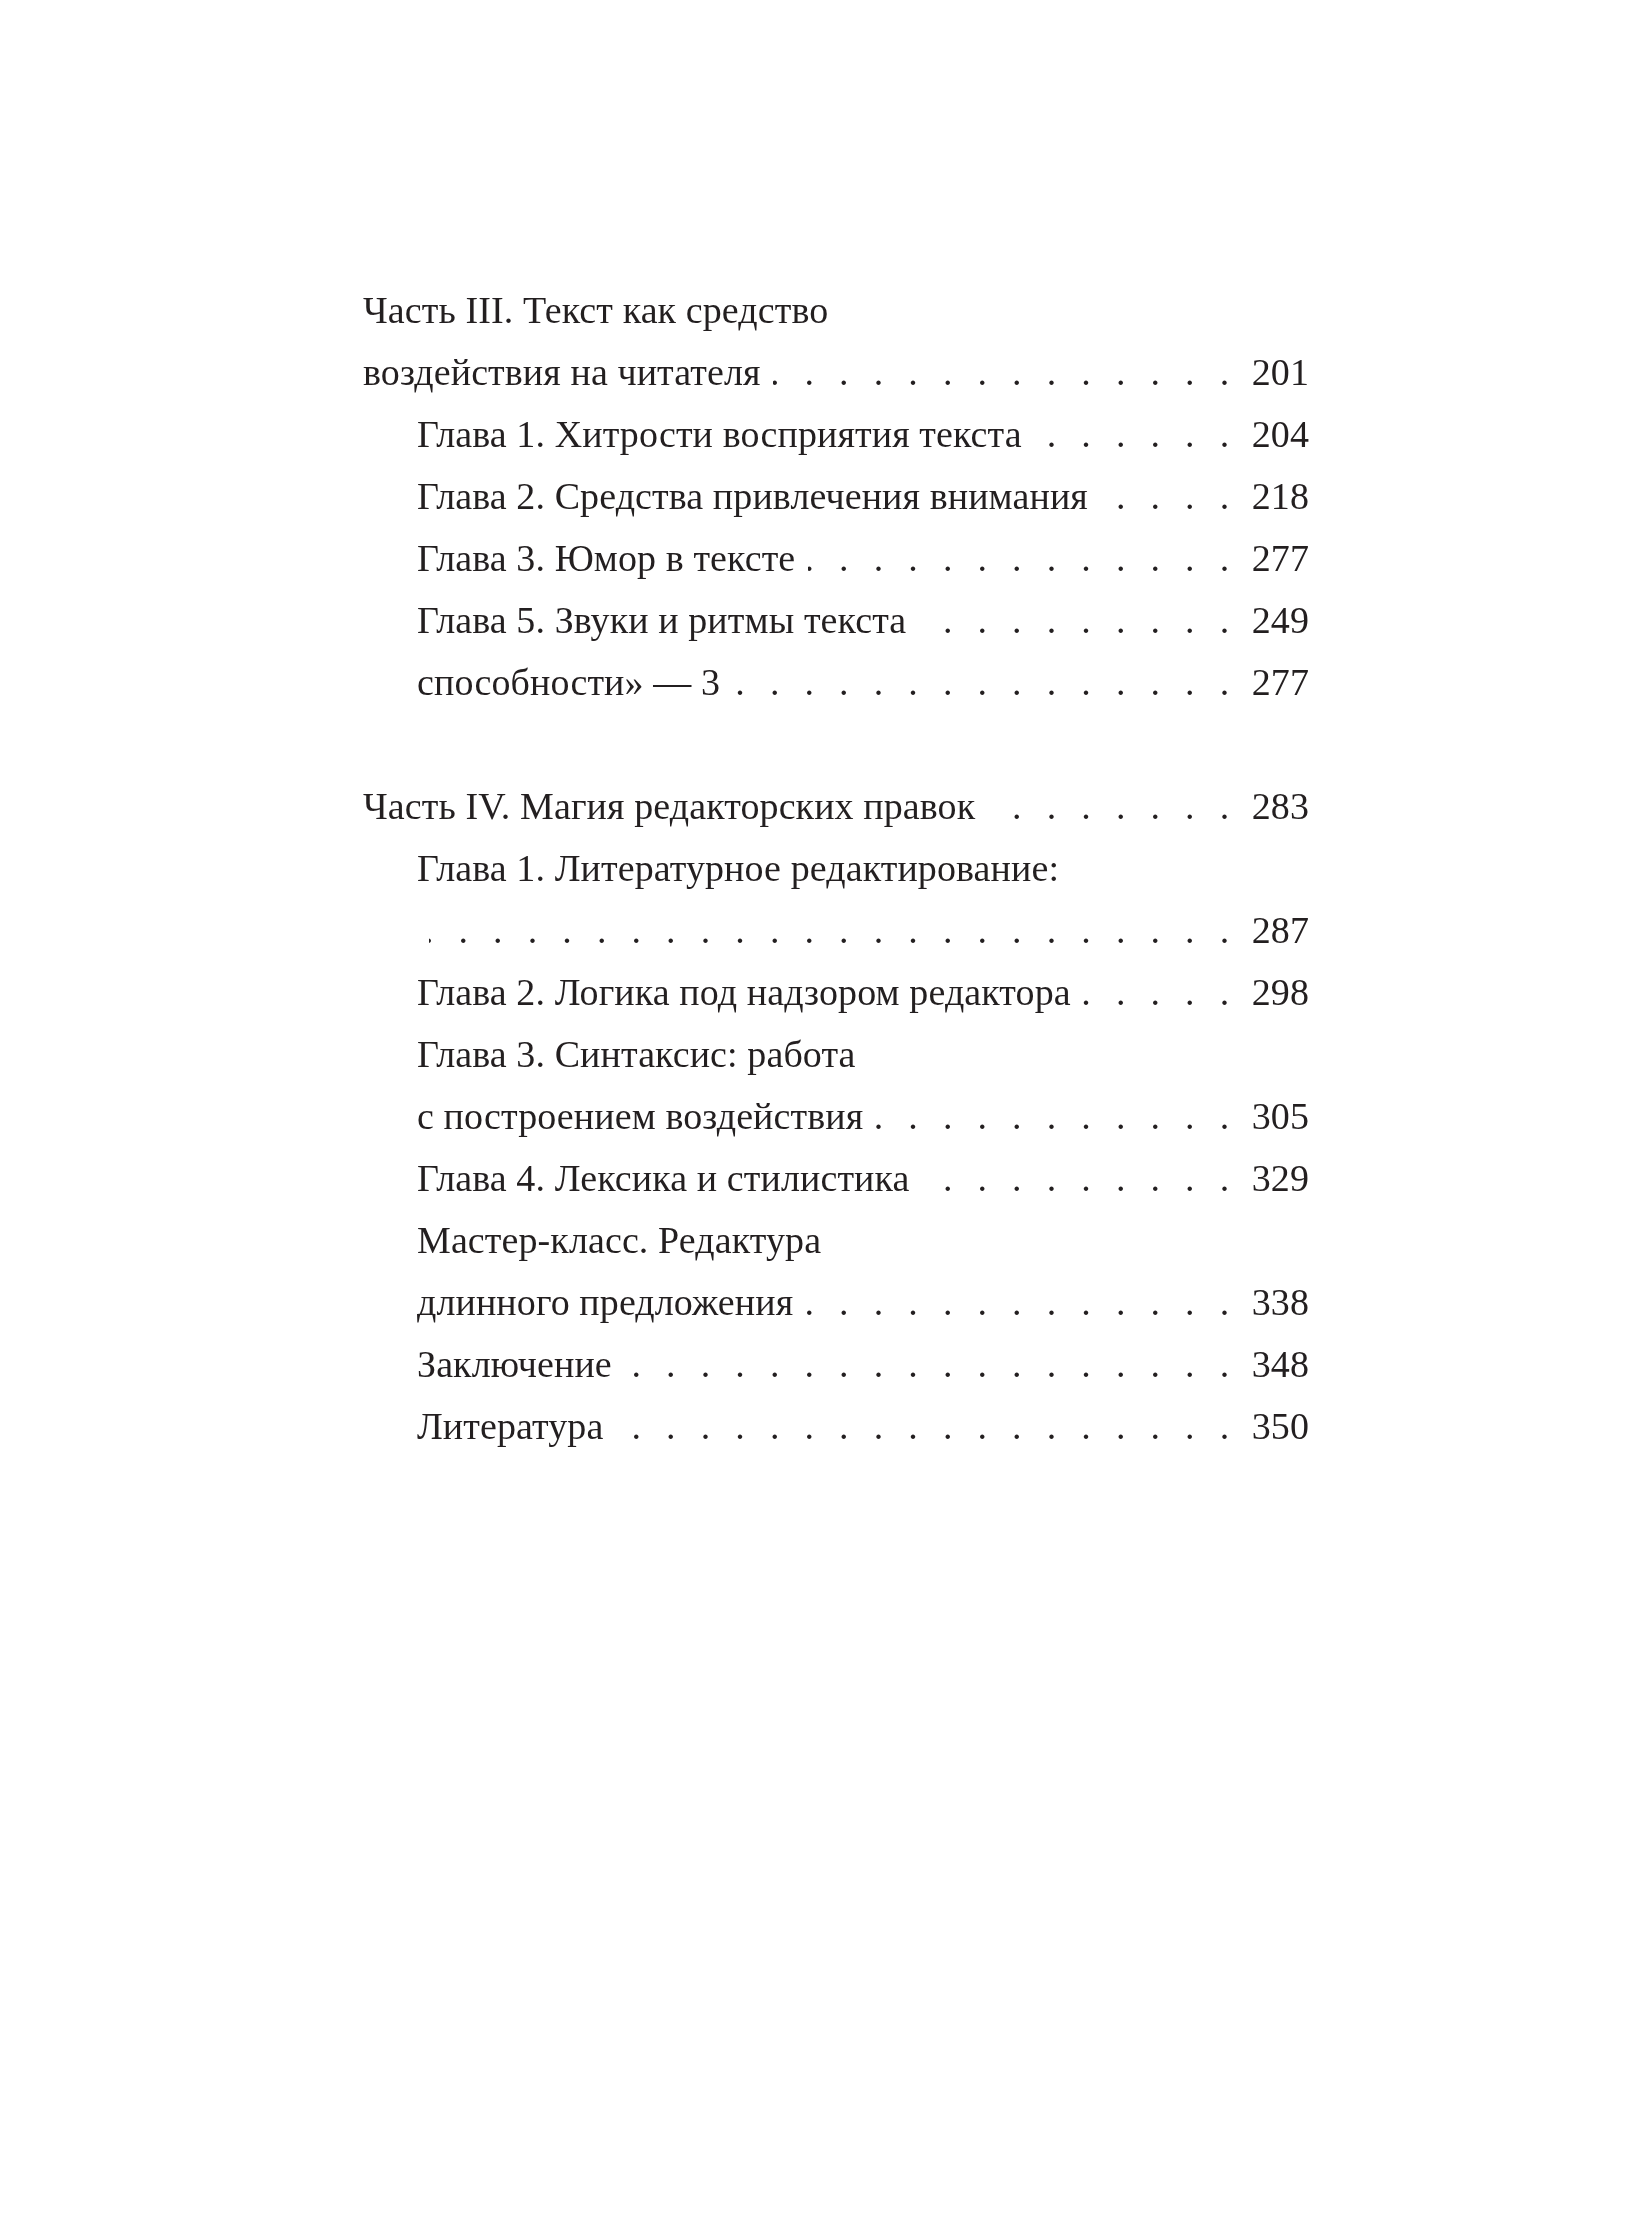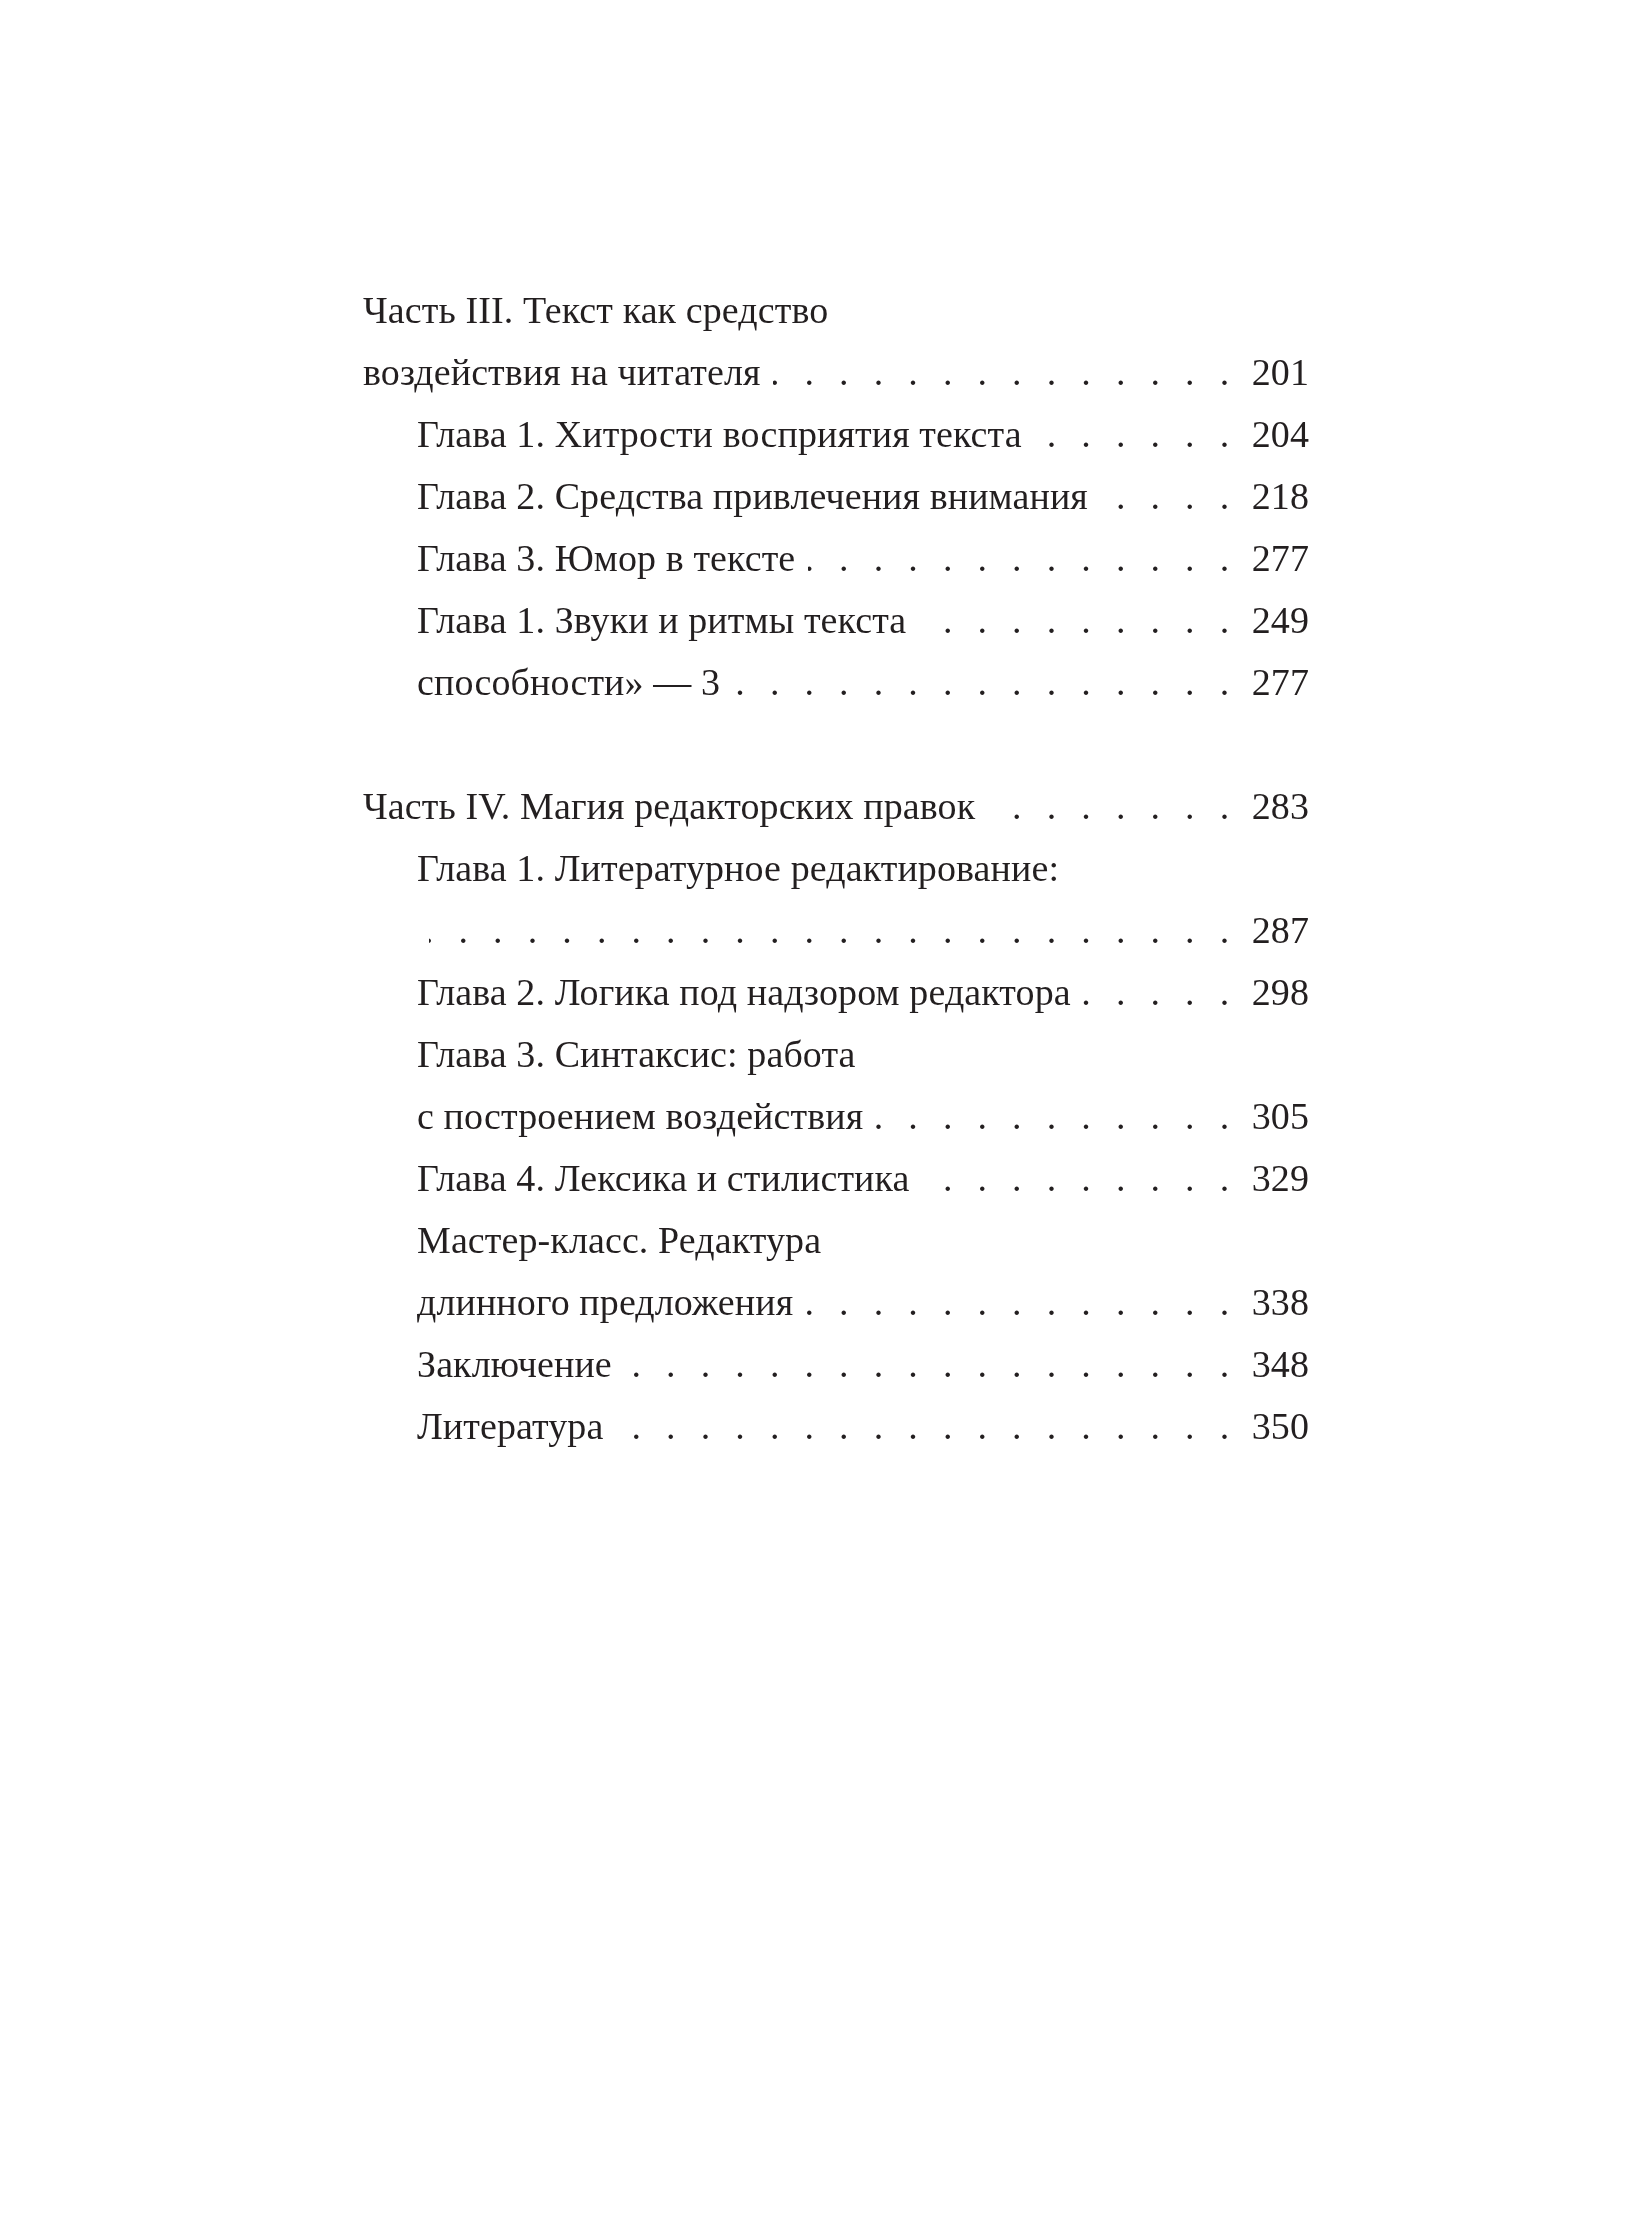--- a/index.html
+++ b/index.html
@@ -90,21 +90,21 @@
       </div>
       <div class="entry level-2">
         <div class="line">
           <span class="text">Глава 3. Юмор в тексте</span>
           <span class="leader">. . . . . . . . . . . . . . . . . . . . . . . . . . . . . . . . . . . . . . . . . . . . . . . . . . . . . . . . . . . . . . . . . . . . . . . . . . . . . . . . </span>
           <span class="page">277</span>
         </div>
       </div>
       <div class="entry level-2">
         <div class="line">
-          <span class="text">Глава 1. Звуки и ритмы текста</span>
+          <span class="text">Глава 5. Звуки и ритмы текста</span>
           <span class="leader">. . . . . . . . . . . . . . . . . . . . . . . . . . . . . . . . . . . . . . . . . . . . . . . . . . . . . . . . . . . . . . . . . . . . . . . . . . . . . . . . </span>
           <span class="page">249</span>
         </div>
       </div>
       <div class="entry level-2">
         <div class="line">
           <span class="text">способности» — 3</span>
           <span class="leader">. . . . . . . . . . . . . . . . . . . . . . . . . . . . . . . . . . . . . . . . . . . . . . . . . . . . . . . . . . . . . . . . . . . . . . . . . . . . . . . . </span>
           <span class="page">277</span>
         </div>

